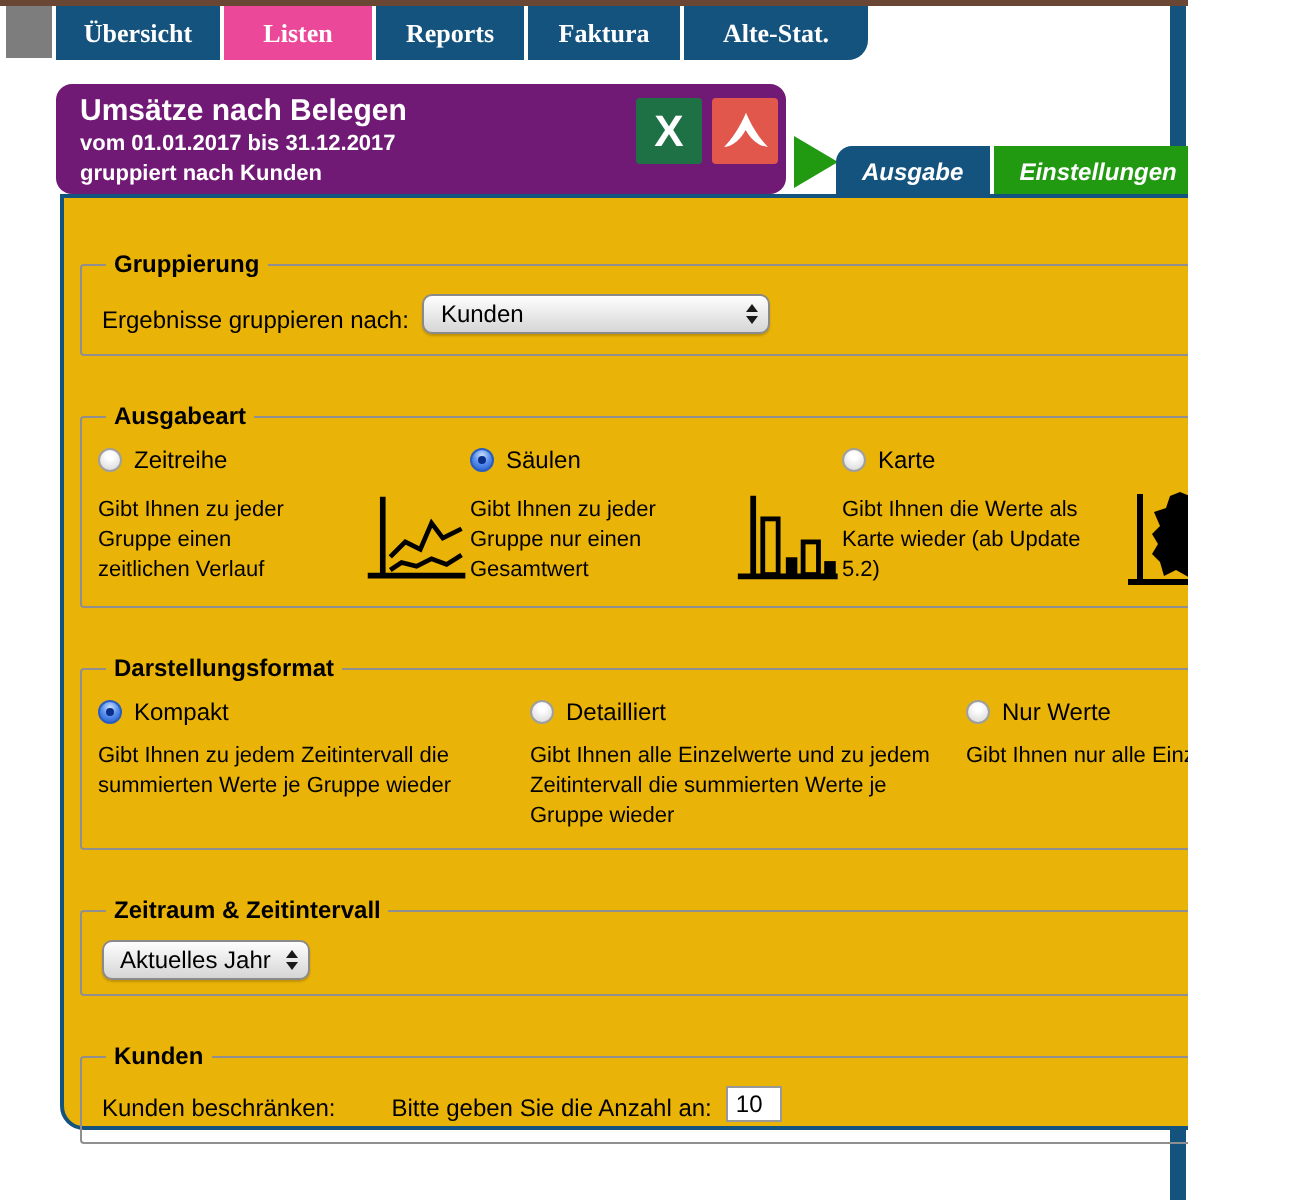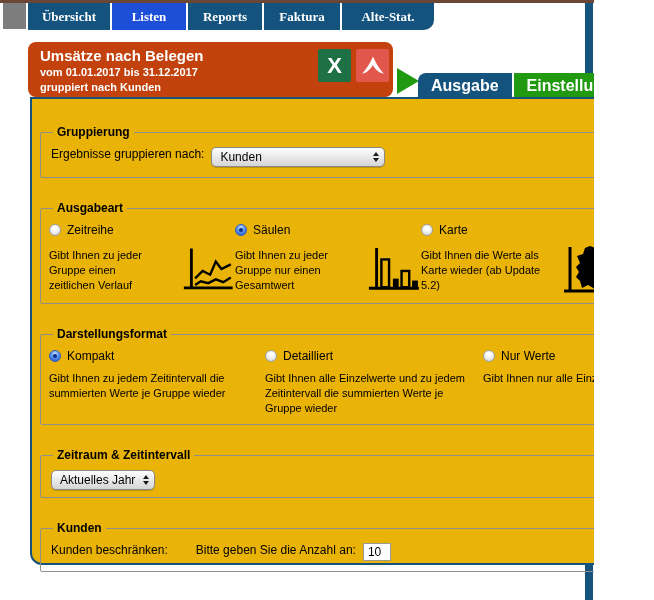--- a/index.html
+++ b/index.html
@@ -11,50 +11,50 @@
   .top-line   { position:absolute; left:0; top:0; width:654px; height:3px; background:#6a4734; z-index:9; }
   .gray-square{ position:absolute; left:3px; top:3px; width:23px; height:26px; background:#7d7d7d; }
   .right-strip{ position:absolute; right:1px; top:0; width:8px; height:600px; background:#15537f; }
 
   
   .top-nav { position:absolute; left:28px; top:3px; height:27px; display:flex; background:#15537f; border-radius:0 0 10px 0; }
   .nav-tab { display:flex; align-items:center; justify-content:center; color:#fff;
              font-family:"Liberation Serif","DejaVu Serif",serif; font-weight:bold; font-size:13px;
              border-right:2px solid #fff; cursor:pointer; }
   .nav-tab:last-child { border-right:none; border-radius:0 0 10px 0; }
-  .nav-tab.active { background:#1d4ed8; }
-
-  
-  .report-header { position:absolute; left:28px; top:42px; width:365px; height:55px; background:#c2410c; border-radius:8px; color:#fff; }
+  .nav-tab.active { background:#ec4899; }
+
+  
+  .report-header { position:absolute; left:28px; top:42px; width:365px; height:55px; background:#701a75; border-radius:8px; color:#fff; }
   .rh-text { position:absolute; left:12px; top:5px; }
   .rh-title { font-size:15px; font-weight:bold; line-height:18px; }
   .rh-sub   { font-size:11px; font-weight:bold; line-height:15px; }
   .excel-icon { position:absolute; left:290px; top:7px; width:33px; height:33px; background:#1e7145; border-radius:2px;
                 display:flex; align-items:center; justify-content:center; color:#fff; font-weight:bold; font-size:22px; cursor:pointer; }
   .pdf-icon { position:absolute; left:328px; top:7px; width:33px; height:33px; background:#e2574c; border-radius:2px;
               display:flex; align-items:center; justify-content:center; cursor:pointer; }
 
   .play-triangle { position:absolute; left:397px; top:68px; width:0; height:0;
                    border-left:22px solid #219a12; border-top:13px solid transparent; border-bottom:13px solid transparent; cursor:pointer; }
 
   
   .view-tabs { position:absolute; left:418px; top:73px; height:26px; display:flex; border-radius:8px 8px 0 0; overflow:hidden; }
   .view-tab { display:flex; align-items:center; justify-content:center; padding:0 13px; background:#15537f; color:#fff;
-              font-size:16px; font-weight:bold; border-right:2px solid #fff; cursor:pointer; }
+              font-size:12px; font-weight:bold; border-right:2px solid #fff; cursor:pointer;font-style:italic; }
   .view-tab:last-child { border-right:none; }
   .view-tab.active { background:#219a12; }
 
   
   .panel { position:absolute; left:30px; top:97px; width:592px; height:468px; background:#eab308;
            border:2px solid #15537f; border-radius:0 0 12px 12px; padding:26px 8px 0 8px; }
 
   fieldset { border:1px solid #8f8f8f; border-radius:2px; margin-bottom:23px; padding:5px 8px 8px 8px; }
   legend { font-size:12px; font-weight:bold; color:#000; padding:0 4px; margin-left:4px; }
 
-  .form-row { display:flex; align-items:flex-start; gap:7px; font-size:12px; color:#000; margin:3px 0 2px 2px; }
+  .form-row { display:flex; align-items:flex-end; gap:7px; font-size:12px; color:#000; margin:3px 0 2px 2px; }
 
   
   .mac-select { display:inline-flex; align-items:center; justify-content:space-between; height:20px;
                 border:1px solid #8a8a8a; border-radius:5px; background:linear-gradient(#fefefe,#d5d5d5);
                 box-shadow:0 1px 1px rgba(0,0,0,.18); padding:0 5px 0 8px; font-size:12px; color:#000; cursor:pointer; }
   .sel-arrows { display:flex; flex-direction:column; align-items:center; margin-left:6px; }
   .arr-up   { width:0; height:0; border-left:3px solid transparent; border-right:3px solid transparent; border-bottom:4px solid #1a1a1a; margin-bottom:2px; }
   .arr-down { width:0; height:0; border-left:3px solid transparent; border-right:3px solid transparent; border-top:4px solid #1a1a1a; }
 
   

